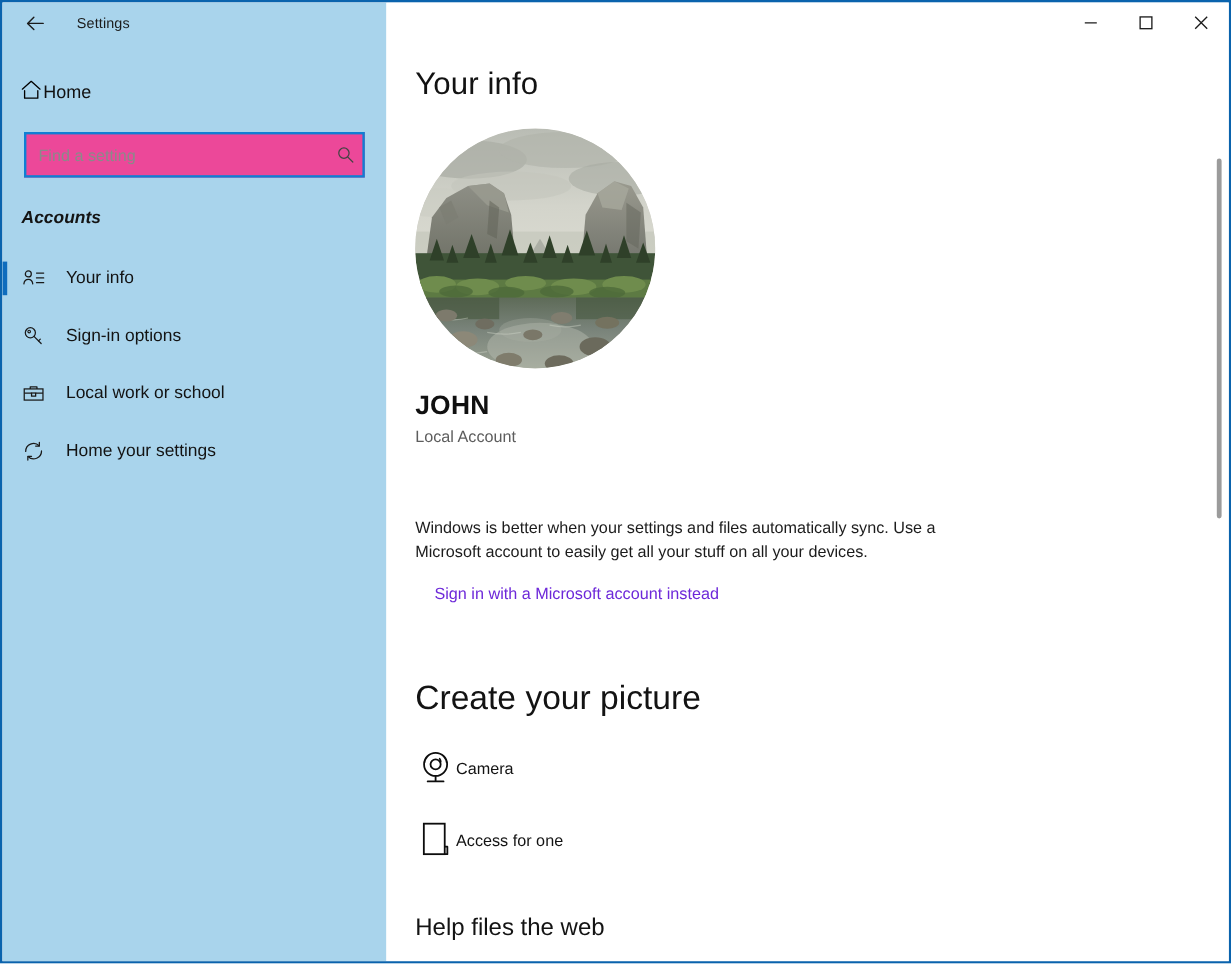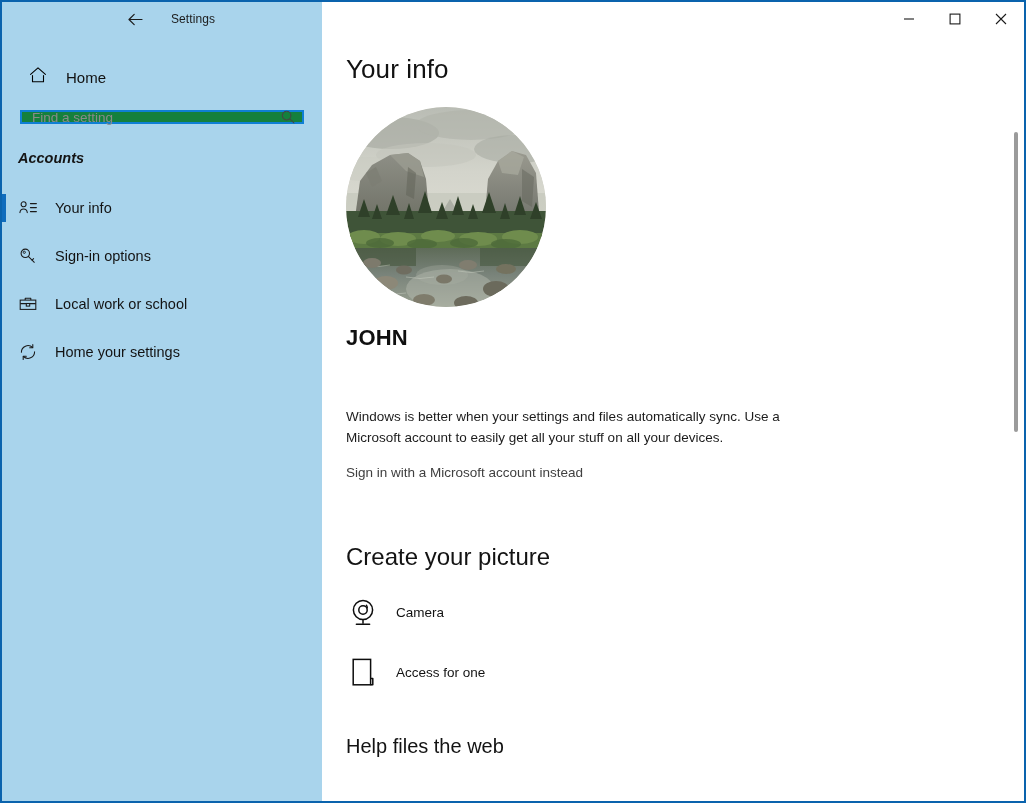--- a/index.html
+++ b/index.html
@@ -30,56 +30,54 @@
     position: relative;
     height: 100%;
   }
 
   .titlebar-row {
     height: 34px;
     display: flex;
     align-items: center;
     padding-left: 14px;
     gap: 22px;
-    justify-content: center;
   }
 
   .back-btn {
     width: 26px;
     height: 26px;
     display: flex;
     align-items: center;
     justify-content: center;
     color: #1b1b1b;
   }
 
   .app-title {
     font-size: 12px;
     color: #1b1b1b;
     letter-spacing: .1px;
   }
 
   .home-row {
     display: flex;
     align-items: center;
-    gap: 18px;
-    padding-left: 26px;
+    padding-left: 14px;
     margin-top: 26px;
     height: 30px;
     text-align: center;
   }
   .home-label {
     font-size: 15px;
     color: #111;
   }
 
   .search-wrap {
     margin: 18px 18px 0 18px;
-    height: 14px;
-    background: #15803d;
+    height: 38px;
+    background: #ec4899;
     border: 2px solid #0f7fd4;
     display: flex;
     align-items: center;
     padding: 0 6px 0 10px;
   }
   .search-wrap input {
     flex: 1;
     border: none;
     outline: none;
     font-size: 13.5px;
@@ -190,36 +188,36 @@
     font-size: 13.5px;
     color: #1c1c1c;
     line-height: 1.55;
     max-width: 470px;
   }
 
   .link {
     display: inline-block;
     margin-top: 16px;
     font-size: 13.5px;
-    color: #404040;
+    color: #6d28d9;
     text-decoration: none;
     cursor: pointer;
+    margin-left: 16px;
   }
 
   .sub-head {
     margin-top: 62px;
-    font-size: 24px;
+    font-size: 28px;
     color: #131313;
     font-weight: normal;
   }
 
   .pic-opt {
     display: flex;
     align-items: center;
-    gap: 16px;
     margin-top: 24px;
     cursor: default;
   }
   .pic-opt .opt-ico {
     width: 34px; height: 36px;
     flex: 0 0 34px;
     display: flex; align-items: center; justify-content: center;
     color: #0d0d0d;
   }
   .pic-opt .opt-label {
@@ -472,20 +470,21 @@
             <ellipse cx="98" cy="172" rx="8" ry="4.5" fill="#7a7768"></ellipse>
             <ellipse cx="150" cy="182" rx="13" ry="8" fill="#6b6a5c"></ellipse>
             <ellipse cx="22" cy="192" rx="14" ry="8" fill="#8f8b7a"></ellipse>
             <ellipse cx="78" cy="193" rx="11" ry="6" fill="#7f7c6c"></ellipse>
             <ellipse cx="120" cy="196" rx="12" ry="7" fill="#6d6b5d"></ellipse>
           </g>
         </svg>
       </div>
 
       <div class="acct-name">JOHN</div>
+      <div class="acct-line">Local Account</div>
 
       <div class="sync-desc">Windows is better when your settings and files automatically sync. Use a Microsoft account to easily get all your stuff on all your devices.</div>
 
       <a class="link">Sign in with a Microsoft account instead</a>
 
       <div class="sub-head">Create your picture</div>
 
       <div class="pic-opt">
         <span class="opt-ico">
           <svg width="30" height="32" viewBox="0 0 30 32" fill="none" aria-hidden="true">

